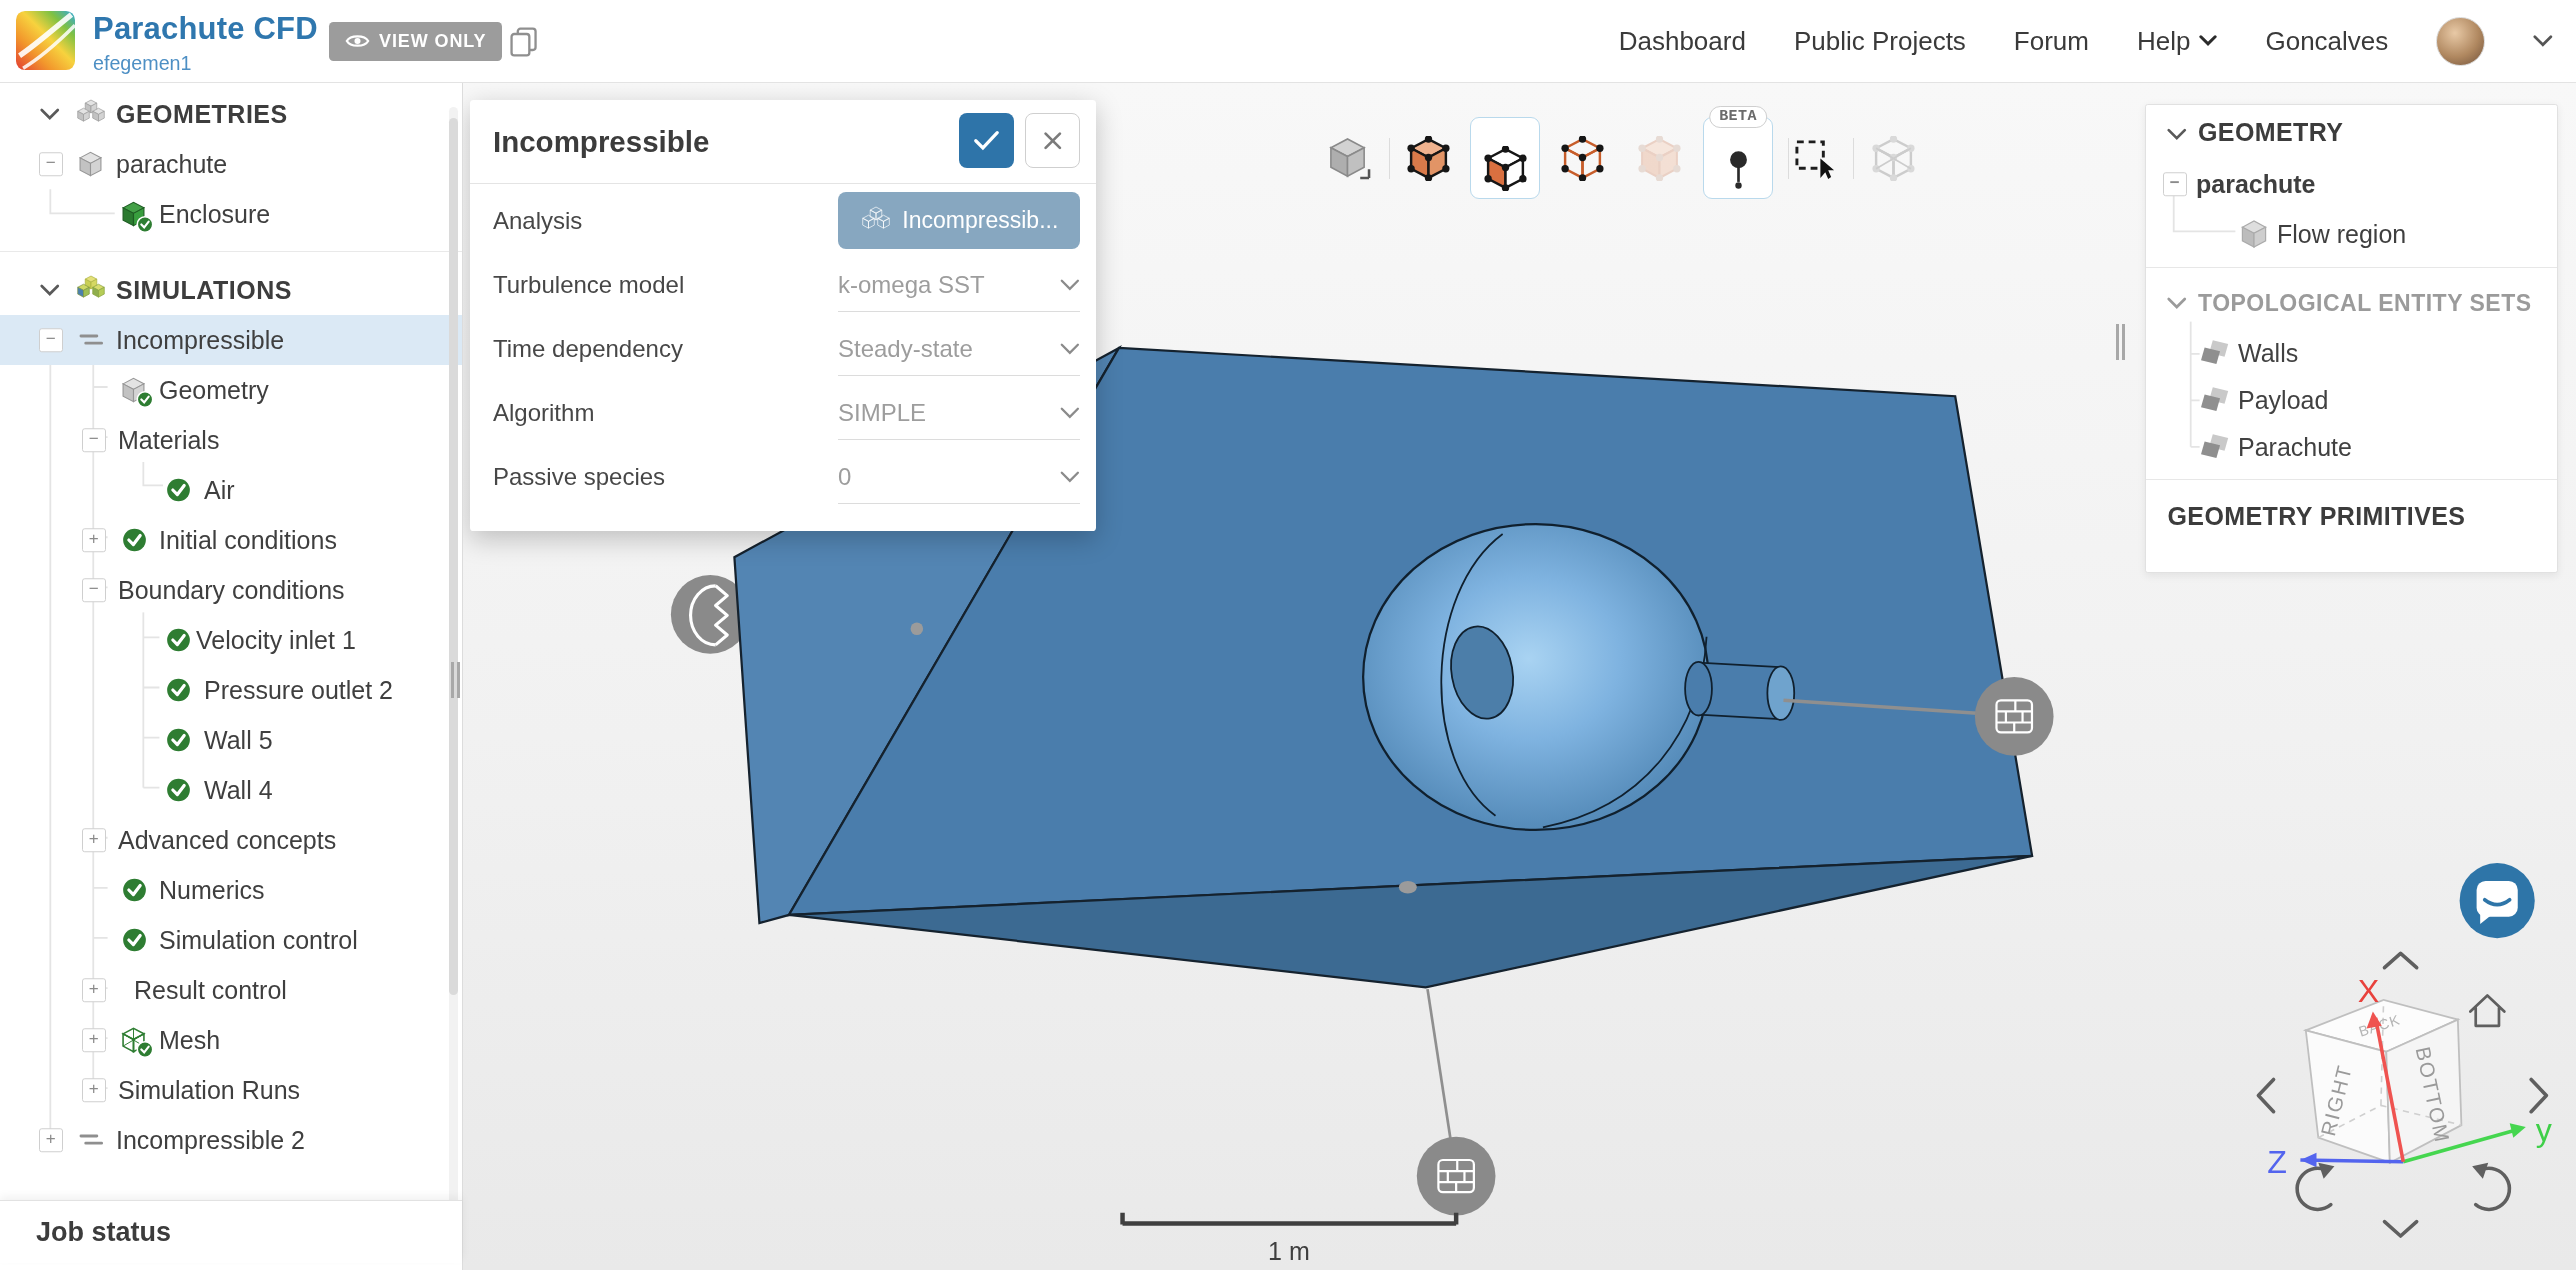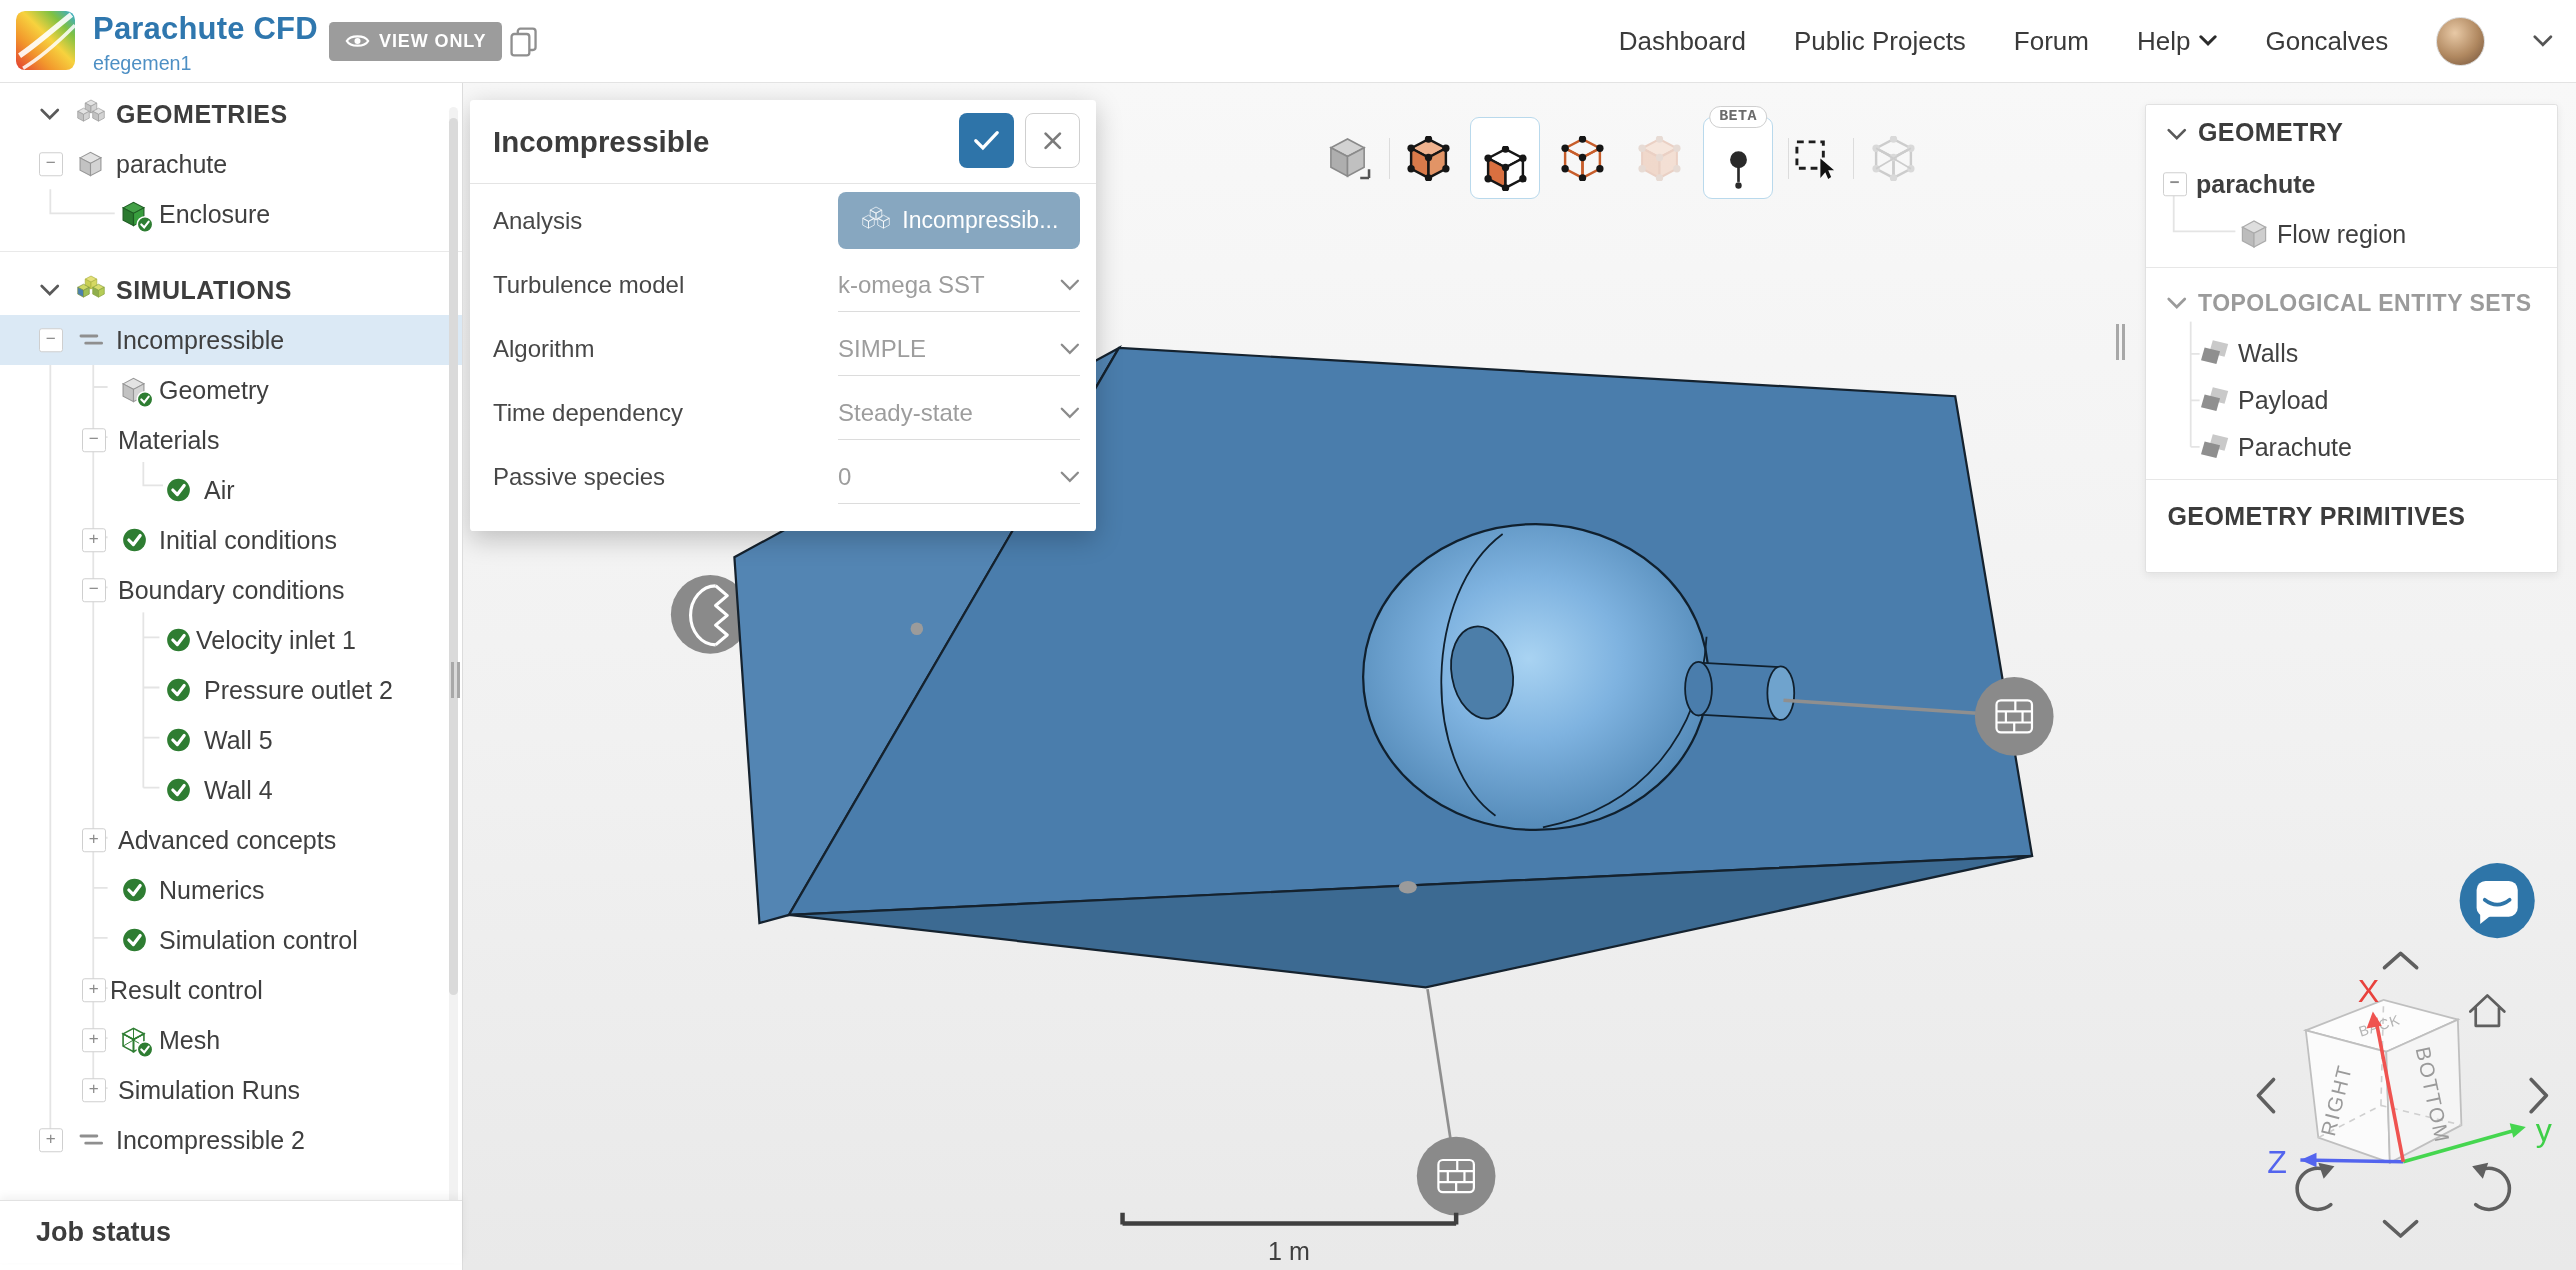--- a/index.html
+++ b/index.html
@@ -564,21 +564,21 @@
           <span class="chk" style="left:122px">
             <svg width="25" height="25" viewBox="0 0 22 22">
               <circle cx="11" cy="11" r="10" fill="#2e7d32"></circle>
               <path d="M6,11 L10,15 L16,7" stroke="#fff" stroke-width="2.8" fill="none" stroke-linecap="round" stroke-linejoin="round"></path>
             </svg>
           </span>
           <span class="lbl" style="left:159px">Simulation control</span>
         </div>
         <div class="tree-row">
           <span class="exp" style="left:82px">+</span>
-          <span class="lbl" style="left:110px">Result control</span>
+          <span class="lbl" style="left:134px">Result control</span>
         </div>
         <div class="tree-row">
           <span class="exp" style="left:82px">+</span>
           <span class="ic" style="left:120px">
             <span style="position:relative;display:inline-flex;">
               <svg width="27" height="27" viewBox="0 0 44 44">
                 <polygon points="5,12 22,3 39,12 22,21" fill="none" stroke="#2e7d32" stroke-width="2.6"></polygon>
                 <polygon points="5,12 22,21 22,41 5,32" fill="none" stroke="#2e7d32" stroke-width="2.6"></polygon>
                 <polygon points="22,21 39,12 39,32 22,41" fill="none" stroke="#2e7d32" stroke-width="2.6"></polygon>
                 <path d="M5,12 L39,32 M39,12 L5,32 M22,3 L22,41" stroke="#2e7d32" stroke-width="1.6" fill="none"></path>
@@ -662,35 +662,35 @@
           <div class="pp-ctrl">
             <div class="pp-select">
               <span class="pp-value">k-omega SST</span>
               <svg width="19.7" height="12.5" viewBox="0 0 22 14">
                 <path d="M2,2 L11,11 L20,2" stroke="#8b8b8b" stroke-width="2.6" fill="none" stroke-linecap="round"></path>
               </svg>
             </div>
           </div>
         </div>
         <div class="pp-row">
-          <span class="pp-label">Algorithm</span>
+          <span class="pp-label">Time dependency</span>
           <div class="pp-ctrl">
             <div class="pp-select">
-              <span class="pp-value">SIMPLE</span>
+              <span class="pp-value">Steady-state</span>
               <svg width="19.7" height="12.5" viewBox="0 0 22 14">
                 <path d="M2,2 L11,11 L20,2" stroke="#8b8b8b" stroke-width="2.6" fill="none" stroke-linecap="round"></path>
               </svg>
             </div>
           </div>
         </div>
         <div class="pp-row">
-          <span class="pp-label">Time dependency</span>
+          <span class="pp-label">Algorithm</span>
           <div class="pp-ctrl">
             <div class="pp-select">
-              <span class="pp-value">Steady-state</span>
+              <span class="pp-value">SIMPLE</span>
               <svg width="19.7" height="12.5" viewBox="0 0 22 14">
                 <path d="M2,2 L11,11 L20,2" stroke="#8b8b8b" stroke-width="2.6" fill="none" stroke-linecap="round"></path>
               </svg>
             </div>
           </div>
         </div>
         <div class="pp-row">
           <span class="pp-label">Passive species</span>
           <div class="pp-ctrl">
             <div class="pp-select">

